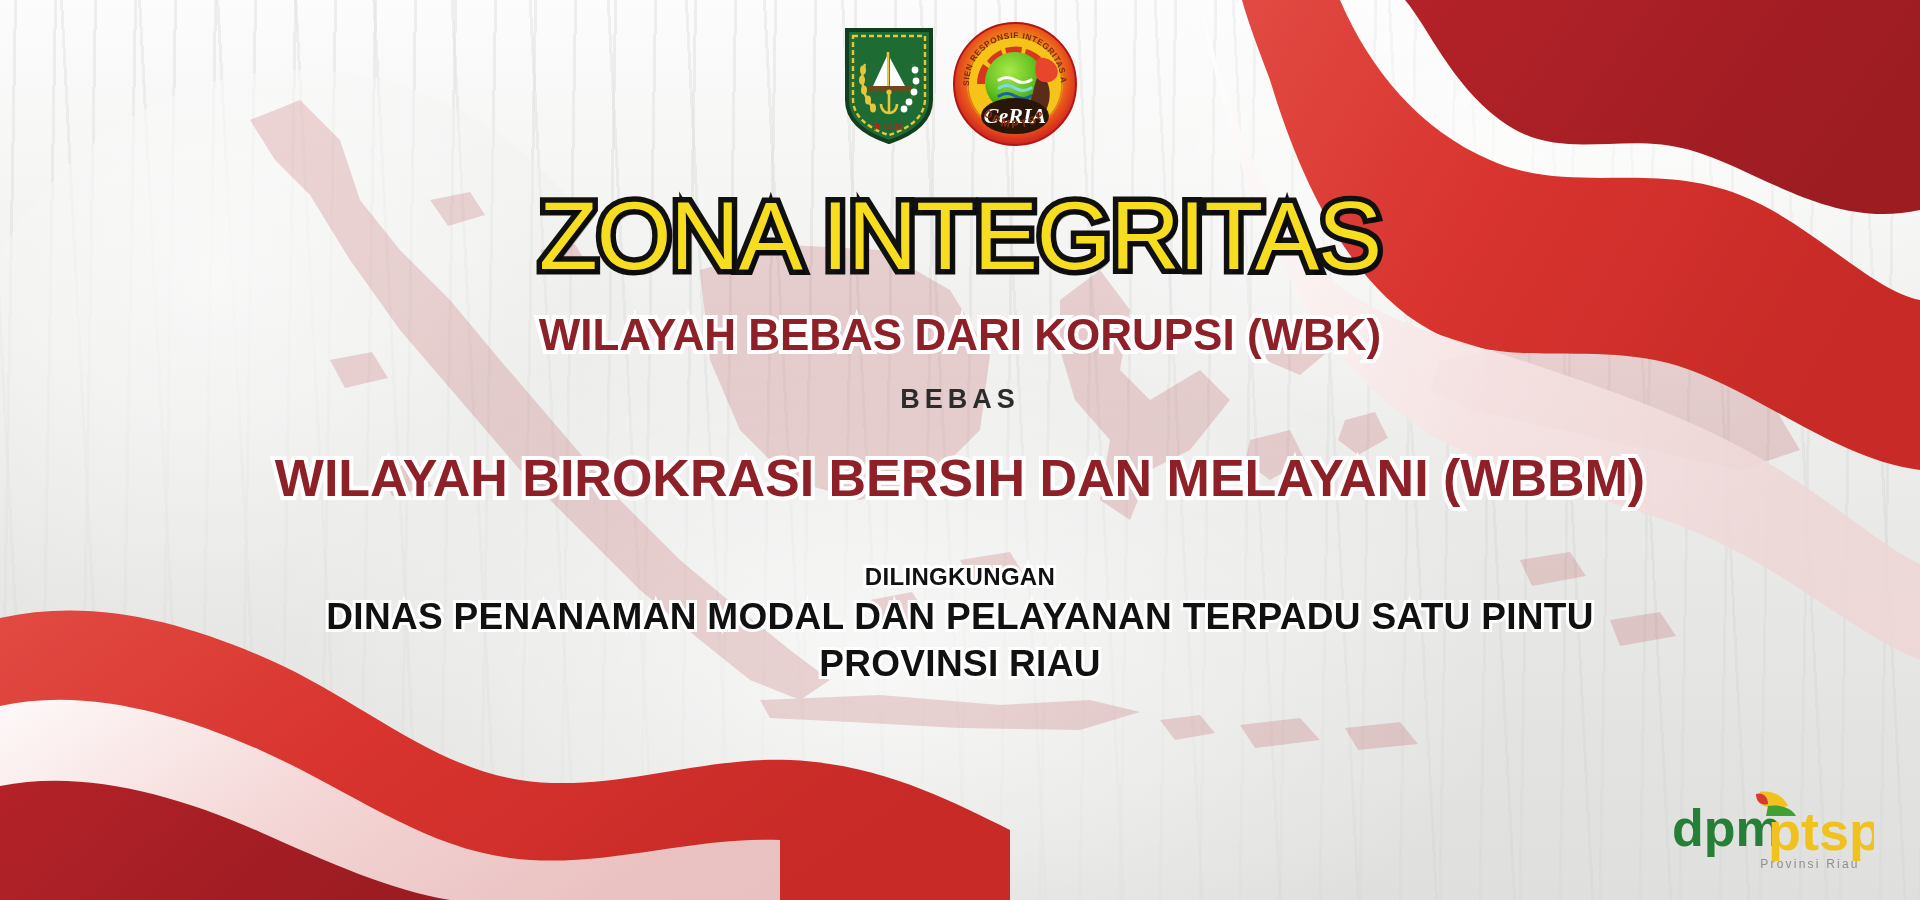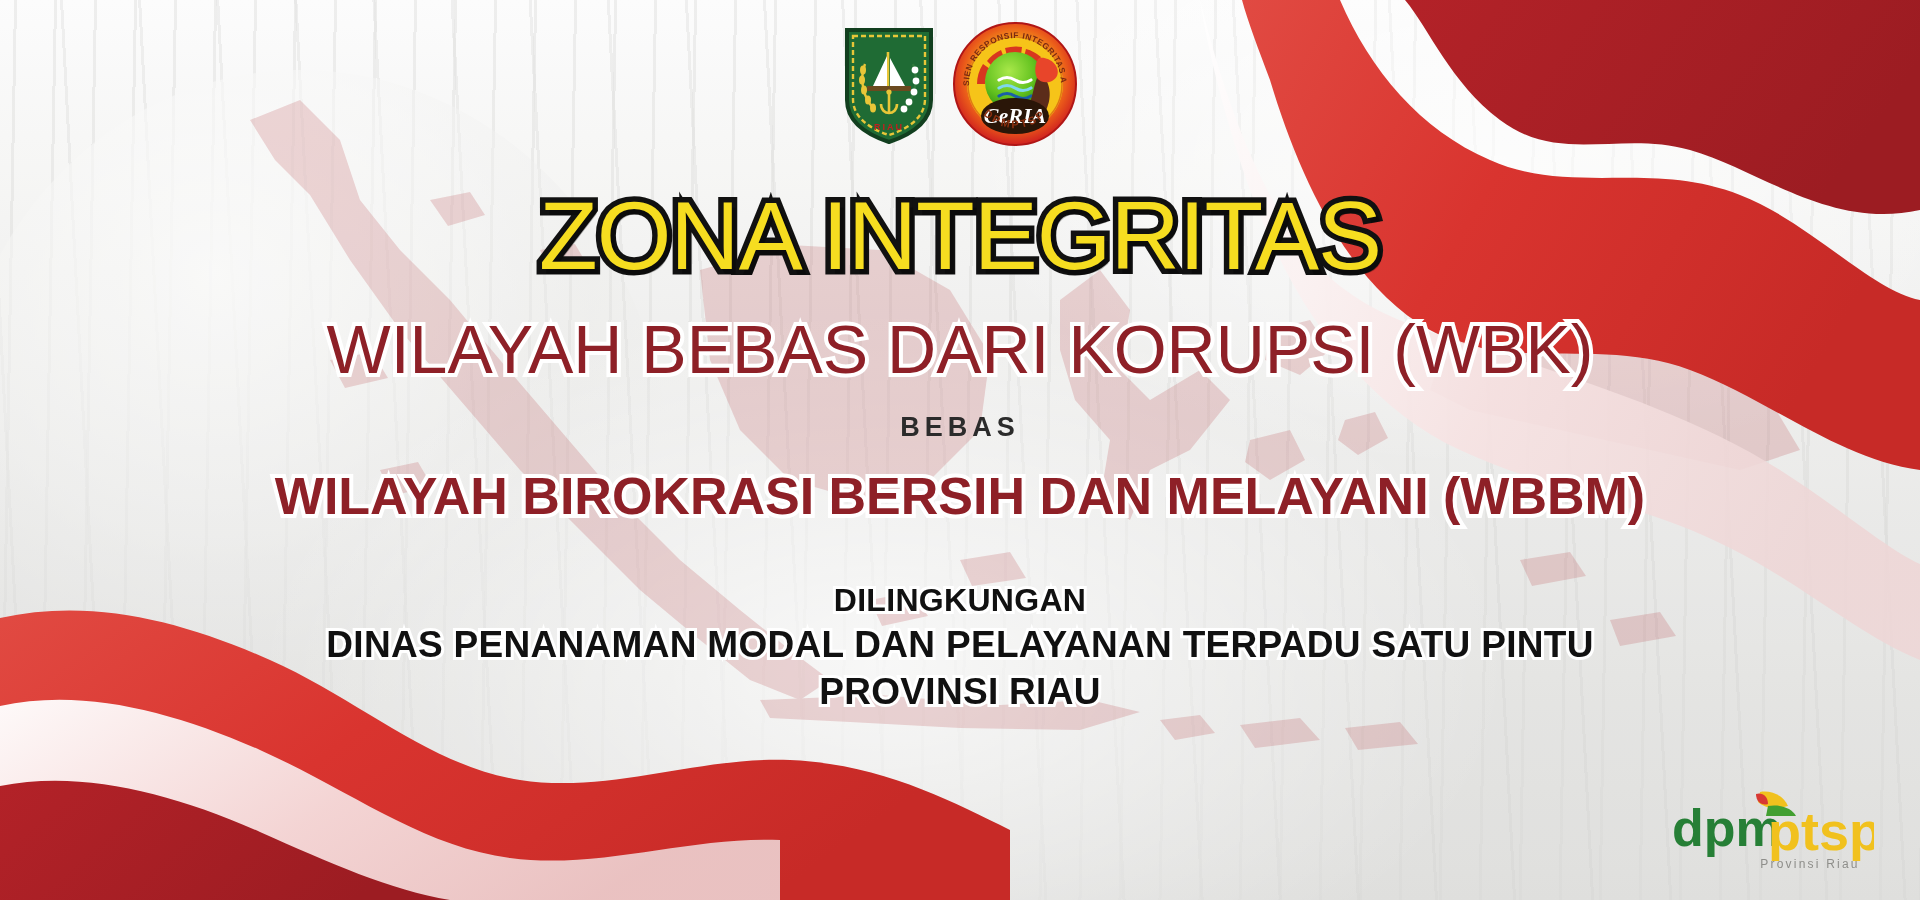--- a/index.html
+++ b/index.html
@@ -78,54 +78,54 @@
     color:#f6dd20;
     line-height:1;
     -webkit-text-stroke:11px #111111;
     paint-order:stroke fill;
     text-shadow:4px 5px 0 rgba(0,0,0,.30);
     white-space:nowrap;
   }
 
   .title-wbk{
     margin-top:26px;
-    font-size:68px;
-    font-weight:normal;
+    font-size:44px;
+    font-weight:bold;
     color:#8e2027;
     letter-spacing:0px;
     -webkit-text-stroke:8px #ffffff;
     paint-order:stroke fill;
     white-space:nowrap;
   }
 
   .menuju{
     margin-top:24px;
     font-size:27px;
     font-weight:bold;
     color:#2b2b2b;
     letter-spacing:5px;
   }
 
   .title-wbbm{
-    margin-top:23px;
+    margin-top:33px;
     font-size:52px;
     font-weight:bold;
     color:#8e2027;
     -webkit-text-stroke:8px #ffffff;
     paint-order:stroke fill;
     white-space:nowrap;
   }
 
   .foot-block{
     margin-top:54px;
     text-align:center;
     line-height:1.28;
   }
   .foot-line{
-    font-size:32px;
+    font-size:24px;
     font-weight:bold;
     color:#111111;
     -webkit-text-stroke:6px #ffffff;
     paint-order:stroke fill;
     white-space:nowrap;
     letter-spacing:.3px;
   }
   .foot-line.big{ font-size:37px; }
 
   

